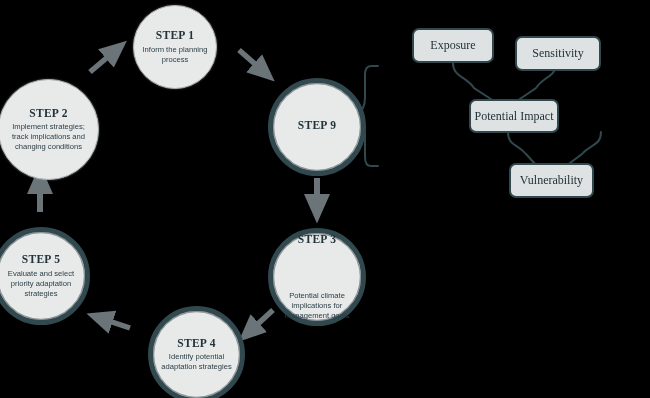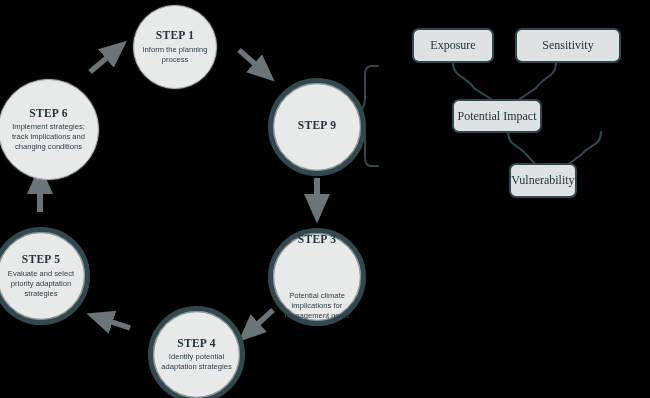--- a/index.html
+++ b/index.html
@@ -145,34 +145,34 @@
     <div class="node-title">STEP 4</div>
     <div class="node-desc">Identify potential adaptation strategies</div>
   </div>
 
   <div class="node-circle node-ring" style="left:-8px; top:227px; width:98px; height:98px;">
     <div class="node-title">STEP 5</div>
     <div class="node-desc">Evaluate and select priority adaptation strategies</div>
   </div>
 
   <div class="node-circle node-thin" style="left:-2px; top:79px; width:101px; height:101px;">
-    <div class="node-title">STEP 6</div>
+    <div class="node-title">STEP 2</div>
     <div class="node-desc">Implement strategies; track implications and changing conditions</div>
   </div>
 
   <div class="box-node" style="left:412px; top:28px; width:82px; height:35px;">
     <span>Exposure</span>
   </div>
 
-  <div class="box-node" style="left:515px; top:28px; width:106px; height:35px;">
+  <div class="box-node" style="left:515px; top:36px; width:86px; height:35px;">
     <span>Sensitivity</span>
   </div>
 
-  <div class="box-node" style="left:452px; top:99px; width:90px; height:34px;">
+  <div class="box-node" style="left:469px; top:99px; width:90px; height:34px;">
     <span>Potential Impact</span>
   </div>
 
 
-  <div class="box-node" style="left:509px; top:163px; width:68px; height:35px;">
+  <div class="box-node" style="left:509px; top:163px; width:85px; height:35px;">
     <span>Vulnerability</span>
   </div>
 
 </div>
 
 </body></html>

